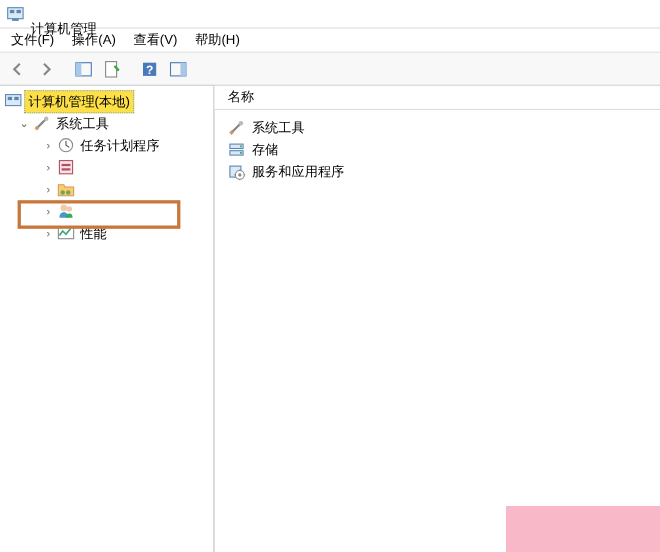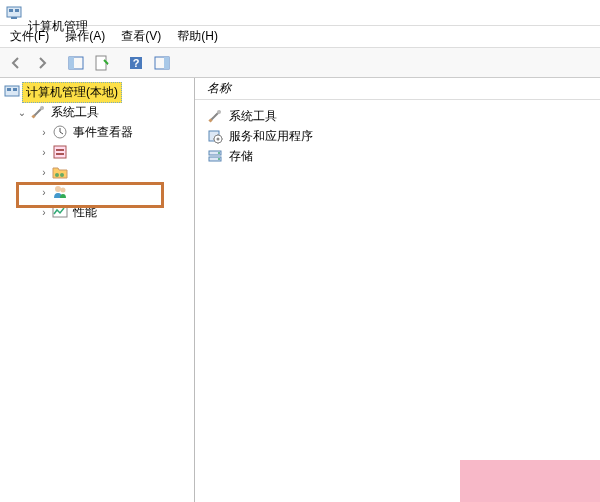--- a/index.html
+++ b/index.html
@@ -8,21 +8,21 @@
   .title-icon { width: 16px; height: 16px; display: inline-flex; }
   .title-text { font-size: 12px; margin-top: 28px; }
   .menubar { height: 22px; display: flex; align-items: center; gap: 4px; padding: 0 4px; border-bottom: 1px solid #ddd; }
   .menu-item { padding: 2px 6px; cursor: default; text-align: right; }
   .toolbar { height: 30px; display: flex; align-items: center; gap: 2px; padding: 0 4px; border-bottom: 1px solid #ccc; background: #f8f8f8; }
   .tool-btn { width: 24px; height: 24px; display: inline-flex; align-items: center; justify-content: center; border: 1px solid transparent; }
   .tool-sep { width: 6px; }
   .main { display: flex; height: calc(100% - 78px); }
   .tree-pane { width: 195px; border-right: 1px solid #bbb; padding: 4px 2px; overflow: hidden; }
   .list-pane { flex: 1; border-left: 0; }
-  .list-header { height: 22px; border-bottom: 1px solid #ddd; display: flex; align-items: center; padding: 0 12px; background: #fff; font-size: 12px; font-style: italic; }
+  .list-header { height: 22px; border-bottom: 1px solid #ddd; display: flex; align-items: center; padding: 0 12px; background: #fff; font-size: 12px; }
   .list-body { padding: 6px 8px; }
   .list-row { display: flex; align-items: center; gap: 6px; height: 20px; padding: 0 4px; }
   .node { display: flex; align-items: center; gap: 2px; height: 20px; padding: 0 2px; white-space: nowrap; }
   .node-label { padding: 1px 3px; }
   .node.selected .node-label { background: #fde047; border: 1px dotted #7ab; }
   .toggle { width: 12px; height: 12px; display: inline-flex; align-items: center; justify-content: center; font-size: 10px; color: #666; cursor: default; }
   .indent-0 { padding-left: 2px; }
   .indent-1 { padding-left: 14px; }
   .indent-2 { padding-left: 36px; }
   .ico { width: 16px; height: 16px; display: inline-flex; align-items: center; justify-content: center; }
@@ -119,21 +119,21 @@
     </div>
 
     <div class="node indent-2">
       <span class="toggle">›</span>
       <span class="ico">
         <svg width="16" height="16" viewBox="0 0 16 16">
             <circle cx="8" cy="8" r="6" fill="#fff" stroke="#888"></circle>
             <path d="M8 4 L8 8 L11 10" stroke="#555" fill="none"></path>
           </svg>
       </span>
-      <span class="node-label">事件查看器</span>
+      <span class="node-label">任务计划程序</span>
     </div>
 
     <div class="node indent-2">
       <span class="toggle">›</span>
       <span class="ico">
         <svg width="16" height="16" viewBox="0 0 16 16">
             <rect x="2" y="2" width="12" height="12" fill="#fde" stroke="#a55"></rect>
             <rect x="4" y="5" width="8" height="2" fill="#a55"></rect>
             <rect x="4" y="9" width="8" height="2" fill="#a55"></rect>
           </svg>
@@ -184,44 +184,44 @@
 
       <div class="list-row">
         <span class="ico">
           <svg width="16" height="16" viewBox="0 0 16 16">
               <path d="M3 13 L9 7 M7 9 L13 3" stroke="#888" stroke-width="2"></path>
               <circle cx="12" cy="4" r="2" fill="#bbb"></circle>
               <rect x="2" y="11" width="3" height="3" fill="#c96" transform="rotate(45 3.5 12.5)"></rect>
             </svg>
         </span>
         <span>系统工具</span>
+      </div>
+
+      <div class="list-row">
+        <span class="ico">
+          <svg width="16" height="16" viewBox="0 0 16 16">
+              <rect x="2" y="3" width="12" height="4" fill="#dde8f5" stroke="#5b87b5"></rect>
+              <rect x="2" y="9" width="12" height="4" fill="#dde8f5" stroke="#5b87b5"></rect>
+              <circle cx="12" cy="5" r="1" fill="#4a7"></circle>
+              <circle cx="12" cy="11" r="1" fill="#4a7"></circle>
+            </svg>
+        </span>
+        <span>存储</span>
       </div>
 
       <div class="list-row">
         <span class="ico">
           <svg width="16" height="16" viewBox="0 0 16 16">
               <rect x="2" y="3" width="10" height="10" fill="#dde8f5" stroke="#5b87b5"></rect>
               <circle cx="11" cy="11" r="4" fill="#fff" stroke="#888"></circle>
               <circle cx="11" cy="11" r="1.5" fill="#888"></circle>
               <path d="M11 7 L11 6 M11 16 L11 15 M7 11 L6 11 M15 11 L16 11" stroke="#888"></path>
             </svg>
         </span>
         <span>服务和应用程序</span>
       </div>
 
-      <div class="list-row">
-        <span class="ico">
-          <svg width="16" height="16" viewBox="0 0 16 16">
-              <rect x="2" y="3" width="12" height="4" fill="#dde8f5" stroke="#5b87b5"></rect>
-              <rect x="2" y="9" width="12" height="4" fill="#dde8f5" stroke="#5b87b5"></rect>
-              <circle cx="12" cy="5" r="1" fill="#4a7"></circle>
-              <circle cx="12" cy="11" r="1" fill="#4a7"></circle>
-            </svg>
-        </span>
-        <span>存储</span>
-      </div>
-
     </div>
   </div>
 </div>
 
 <div class="highlight-box" id="hl" style="top: 182px; left: 16px; width: 148px; height: 26px;"></div>
 <div class="pink-block" id="pk" style="top: 460px; left: 460px; width: 140px; height: 42px;"></div>
 
 </body></html>

